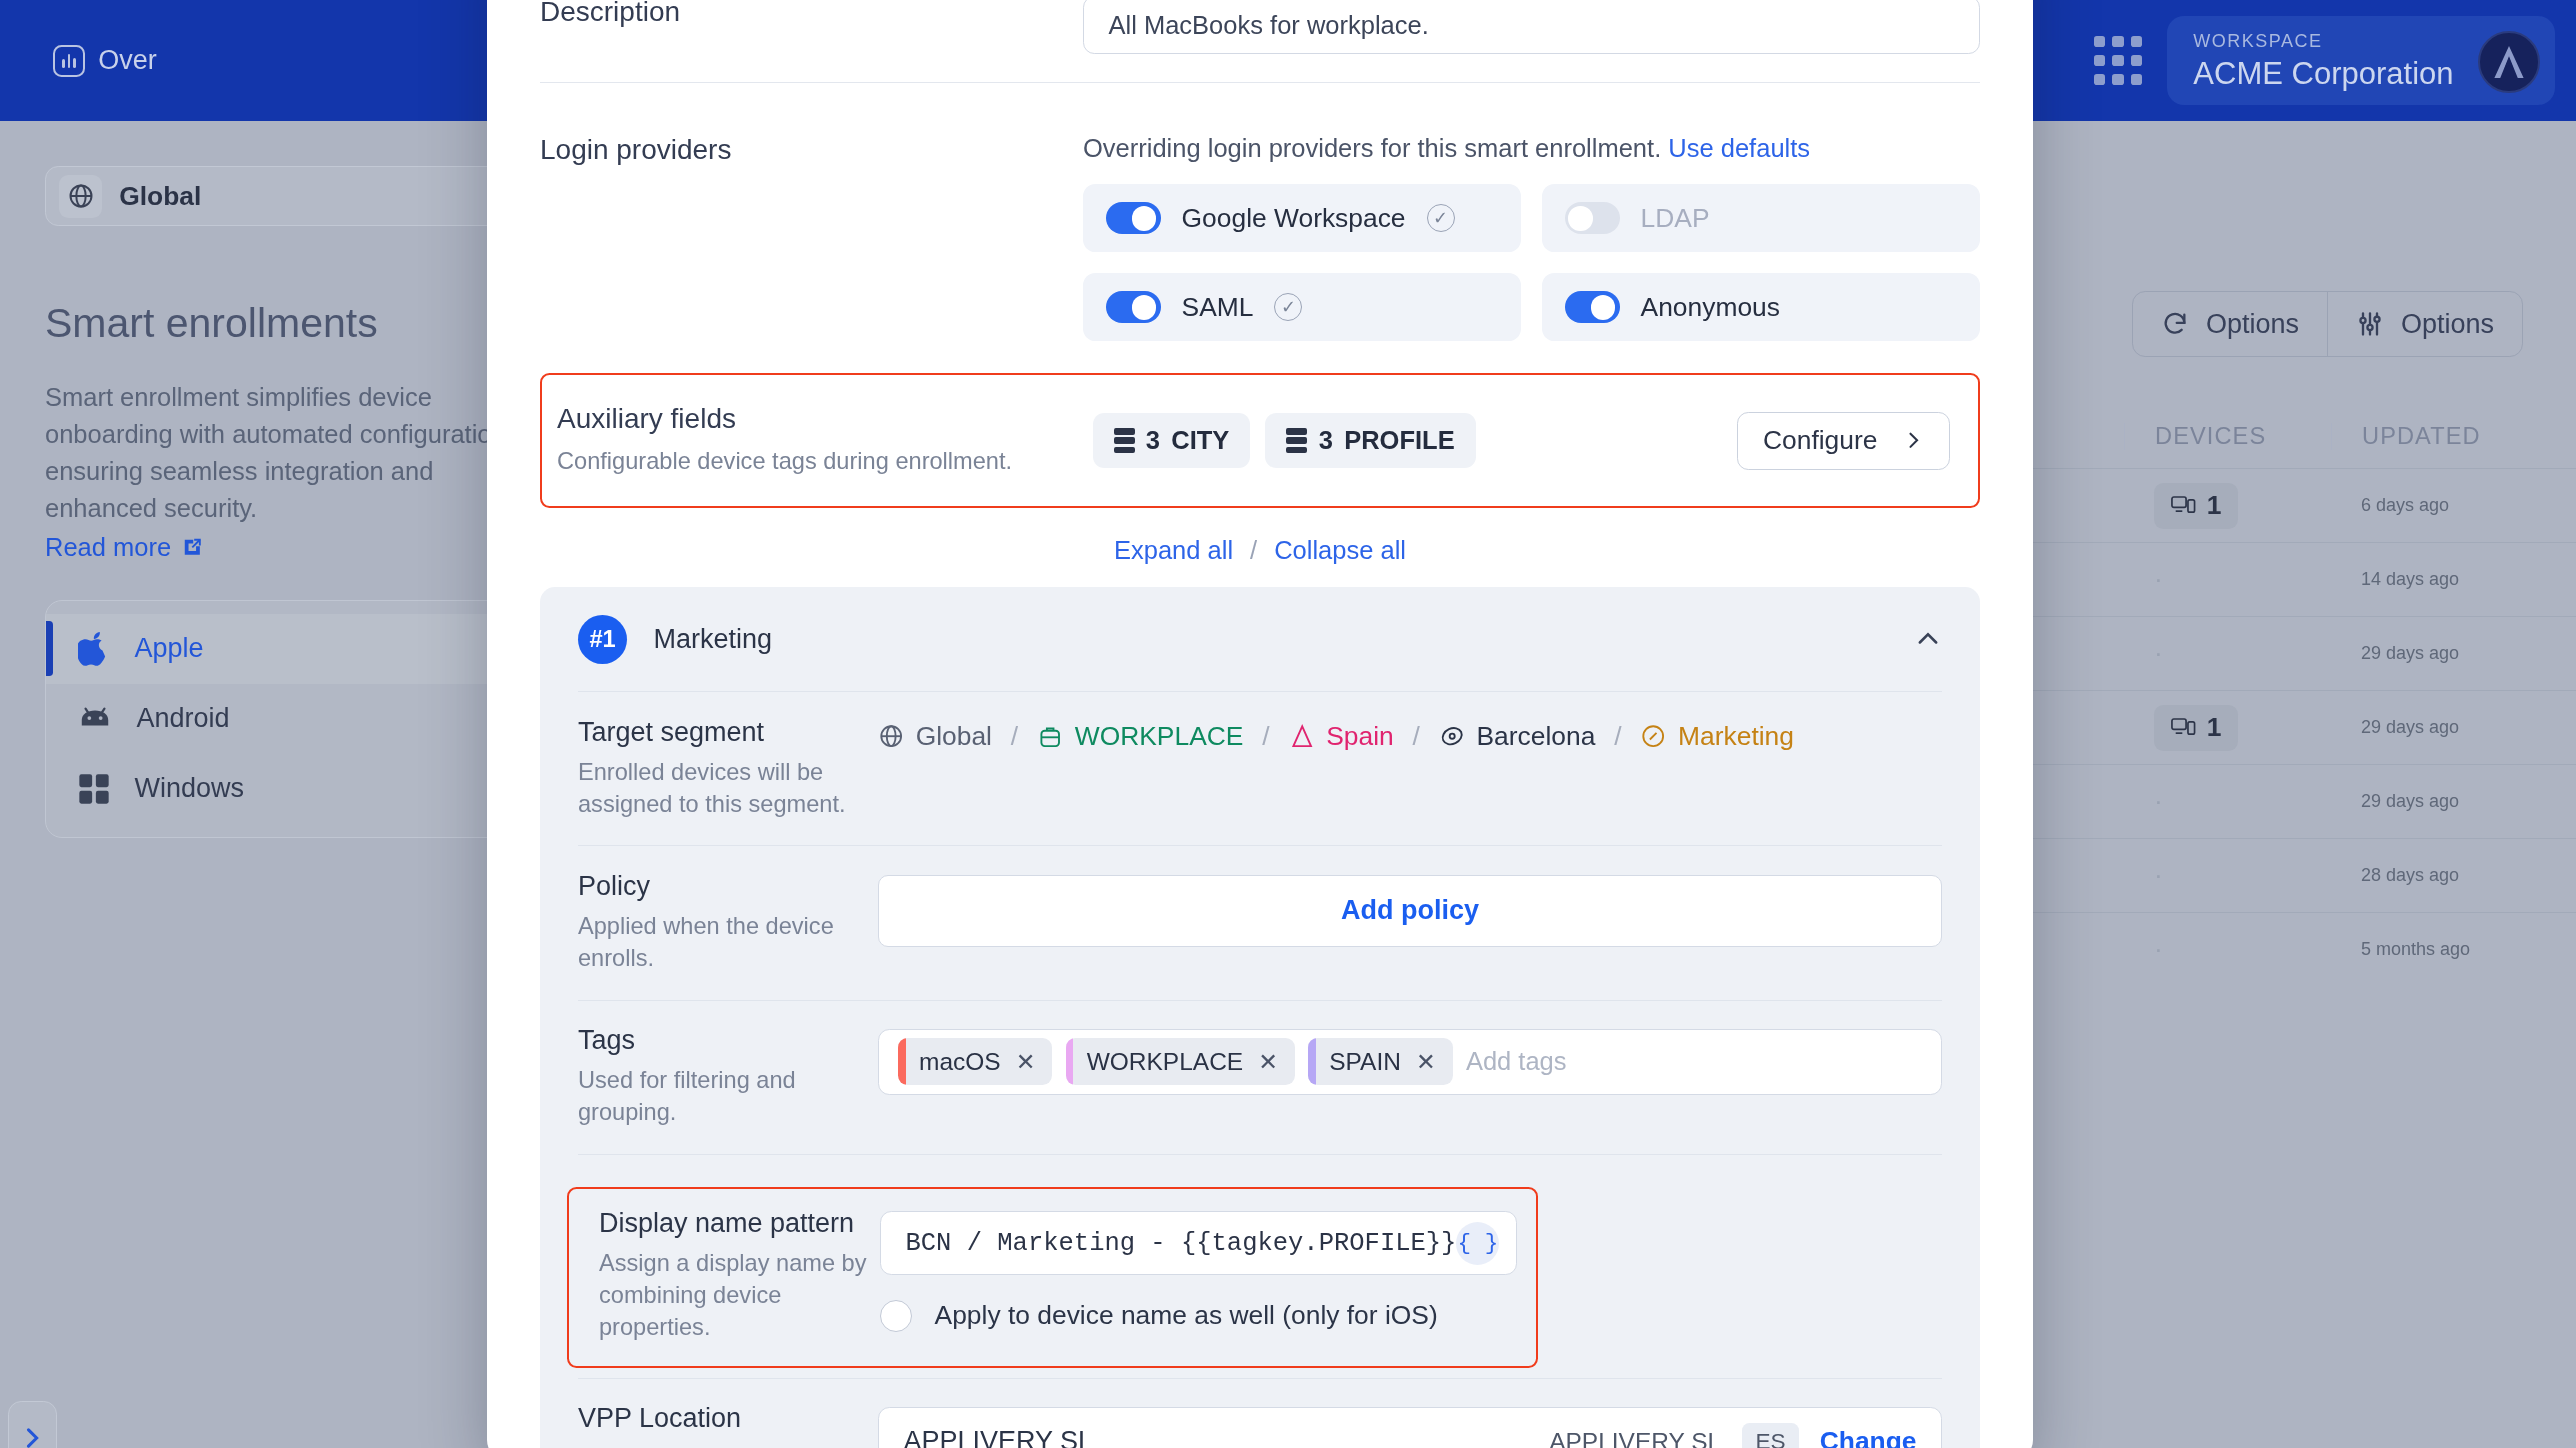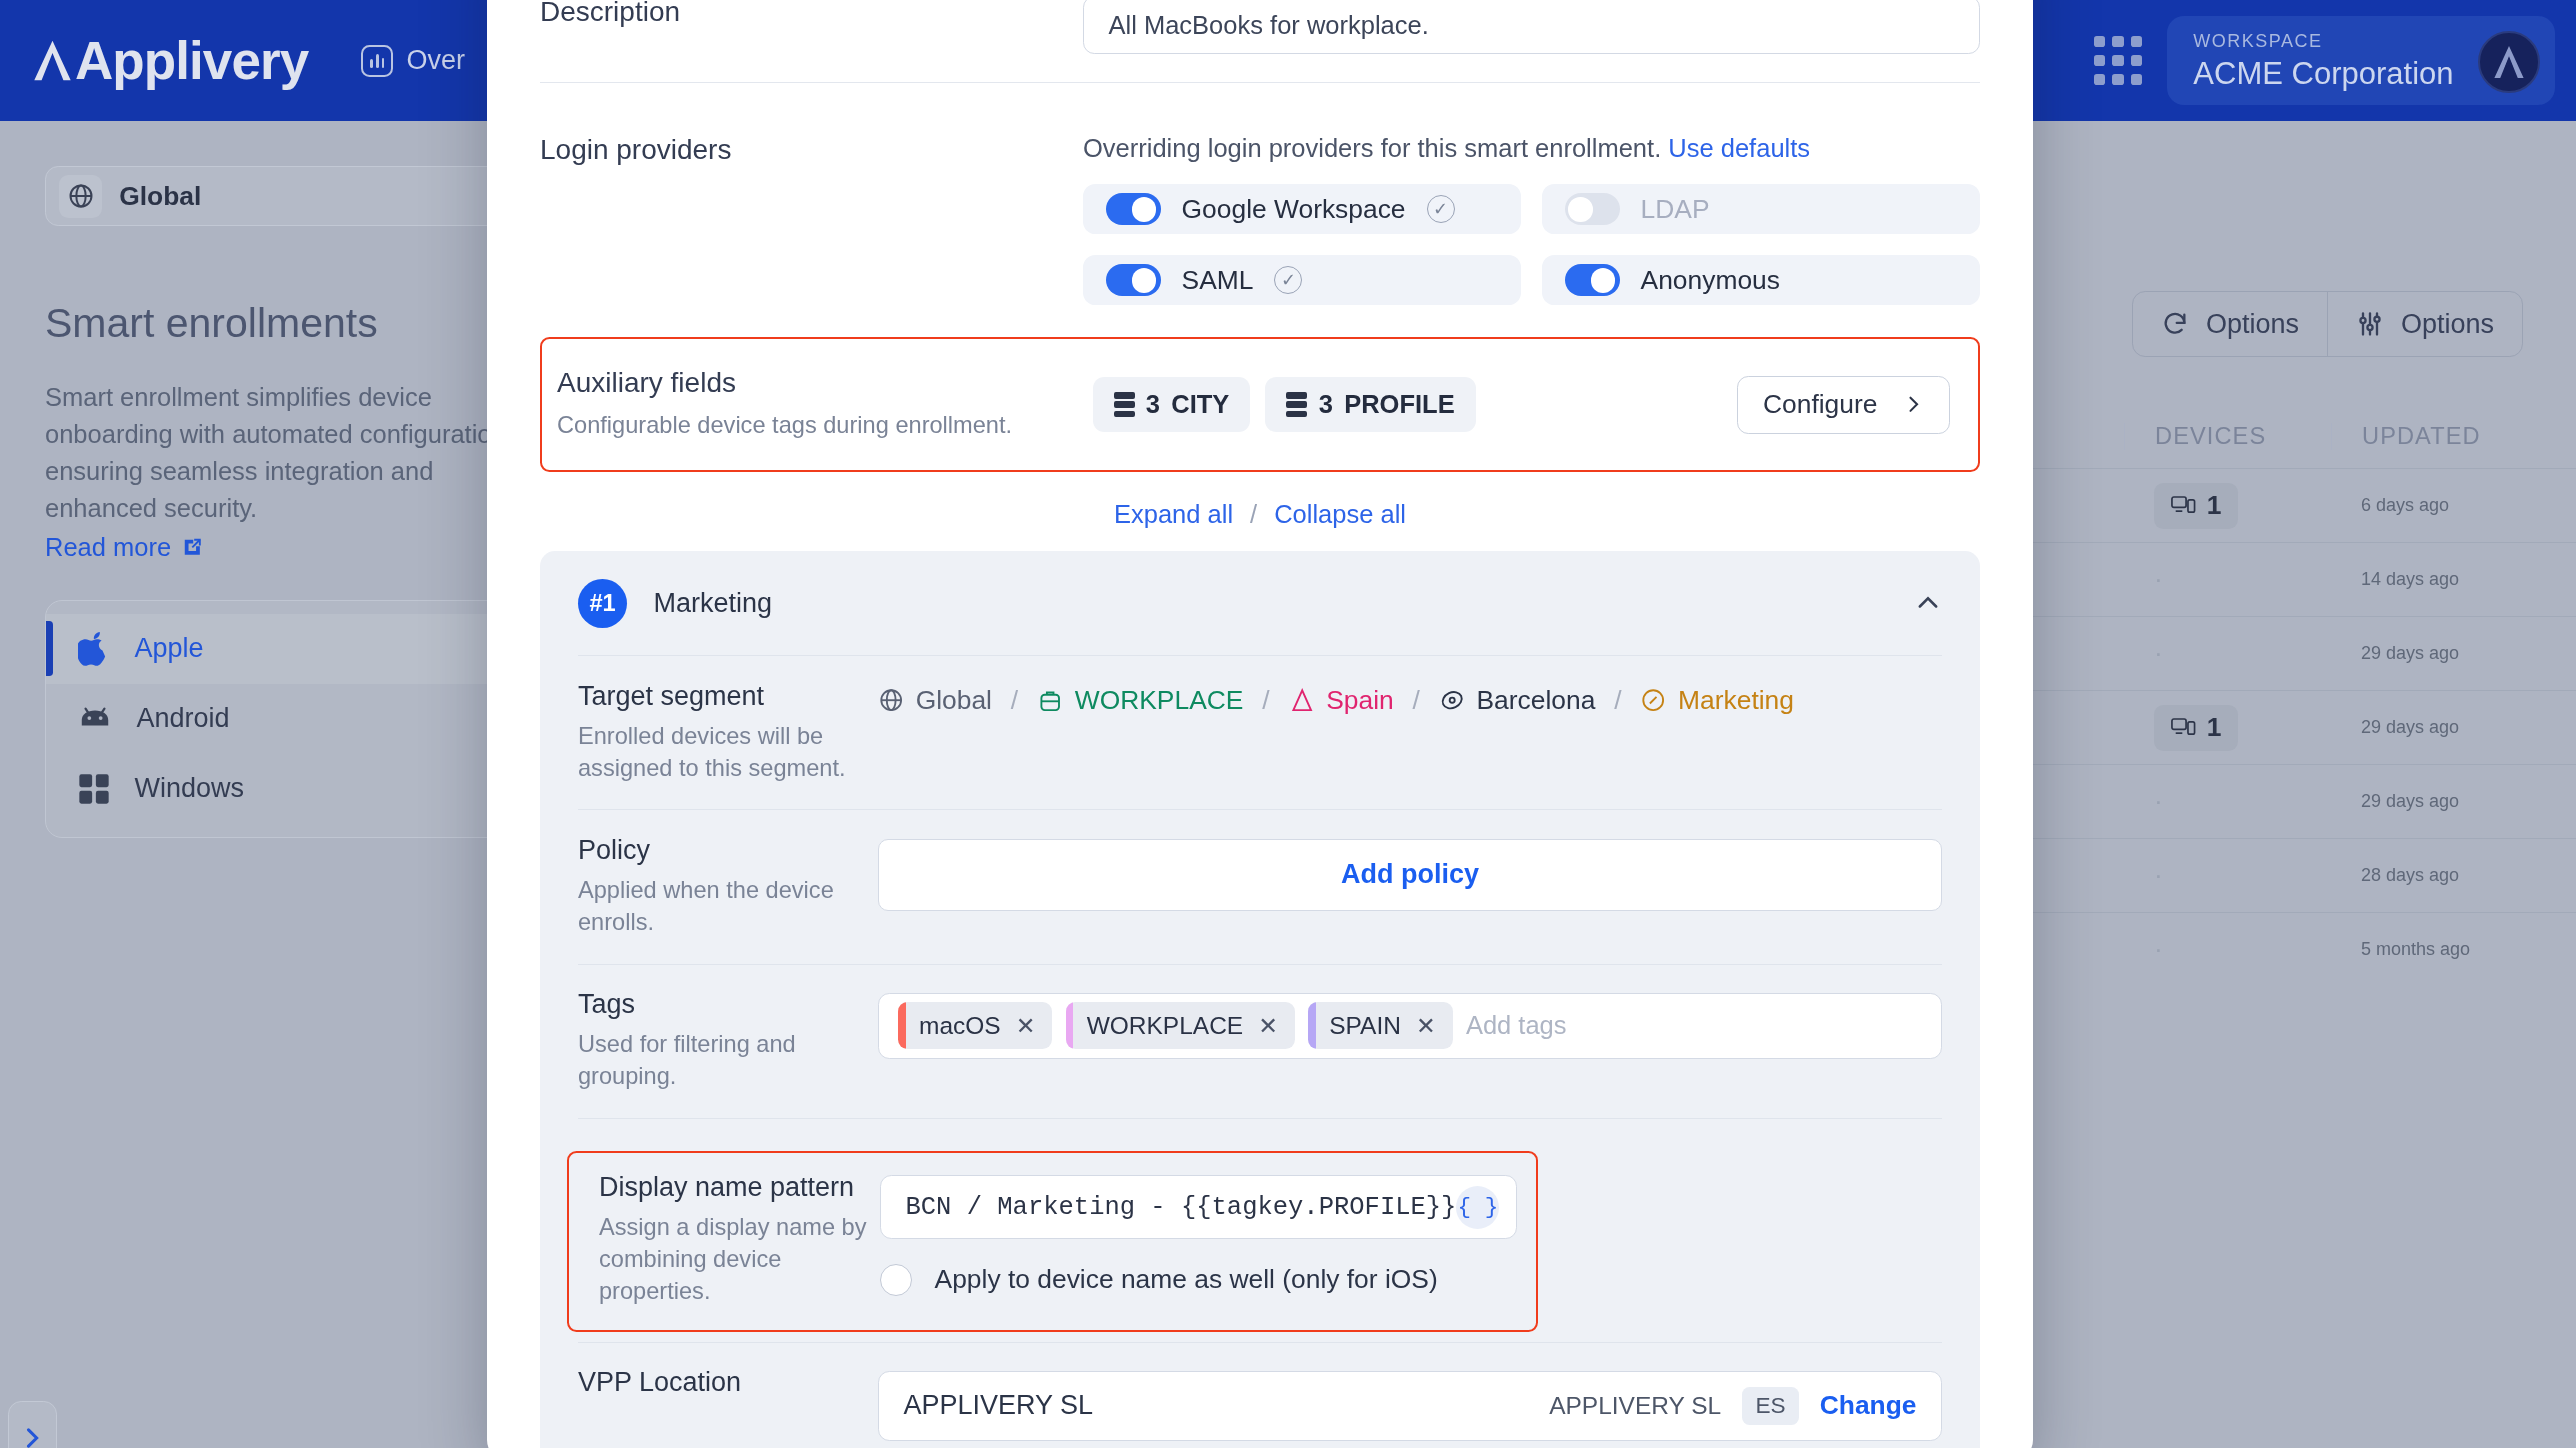--- a/index.html
+++ b/index.html
@@ -141,21 +141,21 @@
     margin-left: 15px;
   }
   .hr { height: 1.4px; background: #e3e7ee; margin: 28px 0 0 0; }
 
   .row-login { display: flex; padding-top: 51px; }
   .login-right { flex: 1; margin-left: 15px; }
   .login-note { font-size: 25.5px; color: #4b5468; margin-bottom: 21px; }
   .login-note a { color: #2d64e8; text-decoration: none; margin-top: 44px; }
   .prov-grid { display: grid; grid-template-columns: 1fr 1fr; gap: 21px; }
   .prov {
-    height: 50px; background: #f0f3f9; border-radius: 12.3px;
+    height: 68px; background: #f0f3f9; border-radius: 12.3px;
     display: flex; align-items: center; gap: 21px; padding: 0 22.6px;
   }
   .toggle {
     width: 55px; height: 32px; border-radius: 19px; background: #2b6bf0; position: relative; flex: none;
   }
   .toggle.off { background: #dde2ec; }
   .toggle::after {
     content: ""; position: absolute; top: 3.8px; left: 26.4px; width: 24.5px; height: 24.5px;
     border-radius: 50%; background: #fff;
   }
@@ -402,27 +402,20 @@
       </div>
 
       <div class="collapse-tab">
         <svg width="28" height="28" viewBox="0 0 24 24" fill="none" stroke="#2356d8" stroke-width="2.6" stroke-linecap="round">
           <polyline points="9 5 16 12 9 19"></polyline>
         </svg>
       </div>
     </div>
 
     <div class="topbar">
-      <div class="logo-wrap">
-        <svg class="logo-mark" viewBox="0 0 24 26">
-          <path d="M12 1 L23 25 L18.6 25 L12 8.5 L5.4 25 L1 25 Z" fill="#dfe3ee"></path>
-          <path d="M12 10 L15.2 18 L12 15.6 L8.8 18 Z" fill="#1336ab"></path>
-        </svg>
-        <span class="logo-text">Applivery</span>
-      </div>
       <div class="nav-item">
         <span class="nav-ico">
             <i></i>
             <i></i>
             <i></i>
           </span>
         <span>Over</span>
       </div>
 
       <div class="topbar-right">

